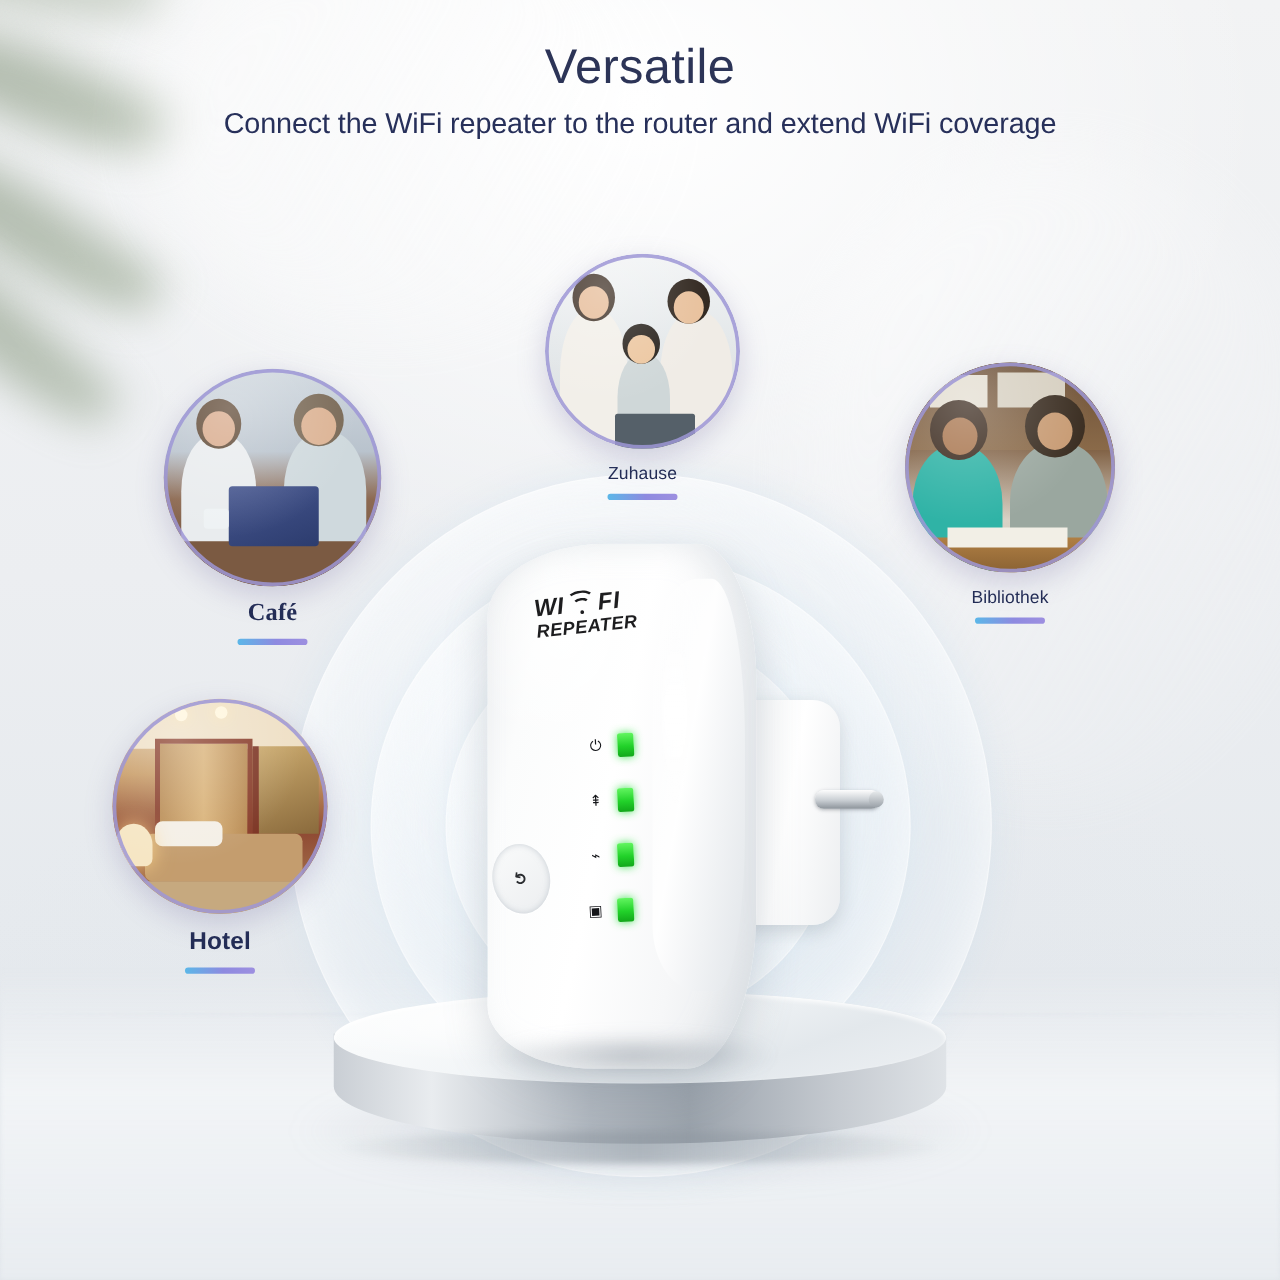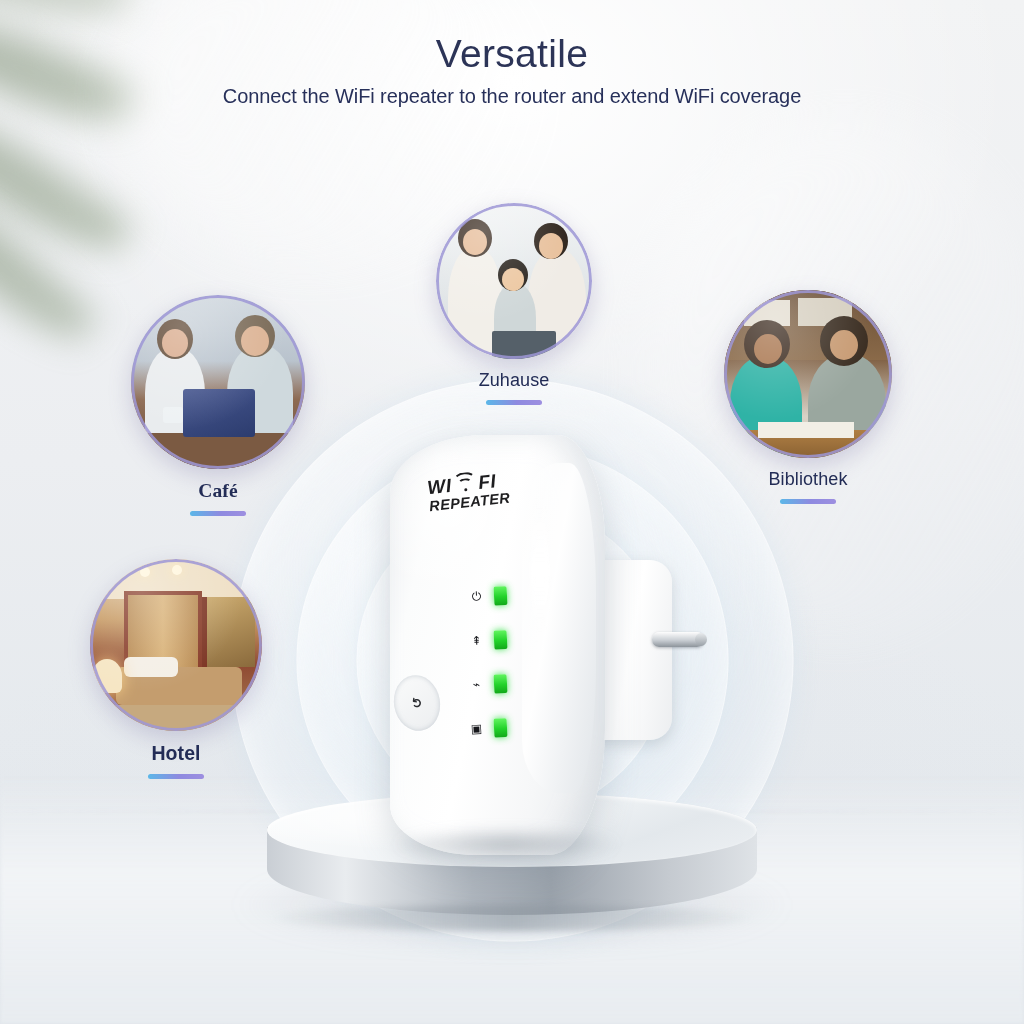--- a/index.html
+++ b/index.html
@@ -27,21 +27,21 @@
   .floorline{position:absolute;left:0;right:0;bottom:212px;height:1px;
     background:linear-gradient(90deg,rgba(255,255,255,0),rgba(210,216,222,.85),rgba(255,255,255,0));
     filter:blur(1.4px);}
 
   
   .head{position:absolute;left:0;right:0;top:34px;text-align:center;z-index:40;}
   .kicker{font-size:39px;color:#2c3457;letter-spacing:.3px;line-height:1;
     font-weight:400;}
   .title{font-size:62px;font-weight:700;color:#212c56;line-height:1.06;
     letter-spacing:-1.2px;margin-top:9px;}
-  .sub{font-size:20px;color:#27305a;margin-top:12px;letter-spacing:-.1px;font-weight:400;}
+  .sub{font-size:23px;color:#27305a;margin-top:12px;letter-spacing:-.1px;font-weight:400;}
 
   
   .rings{position:absolute;left:512px;top:660px;transform:translate(-50%,-50%);
     width:1px;height:1px;z-index:5;}
   .ring{position:absolute;left:50%;top:50%;transform:translate(-50%,-50%);
     border-radius:50%;
     background:radial-gradient(circle at 42% 34%, rgba(255,255,255,.80), rgba(232,241,248,.40) 60%, rgba(214,229,242,.16) 100%);
     box-shadow:inset 0 0 40px rgba(255,255,255,.75), 0 0 26px rgba(206,223,238,.45);
     border:1px solid rgba(255,255,255,.62);}
 
@@ -117,21 +117,21 @@
 
   
   .scn{position:absolute;z-index:30;text-align:center;}
   .bubble{border-radius:50%;overflow:hidden;position:relative;margin:0 auto;
     box-shadow:0 8px 22px rgba(118,110,160,.28);}
   .bubble:before{content:"";position:absolute;inset:0;border-radius:50%;z-index:3;
     border:3px solid rgba(158,150,214,.85);}
   .bubble:after{content:"";position:absolute;inset:0;border-radius:50%;z-index:2;
     background:radial-gradient(circle at 30% 18%, rgba(255,255,255,.28), rgba(255,255,255,0) 55%);}
   .ph{position:absolute;inset:0;}
-  .scn-label{margin-top:11px;color:#222c55;font-size:18px;letter-spacing:.1px;}
+  .scn-label{margin-top:11px;color:#222c55;font-size:14px;letter-spacing:.1px;}
   .scn-label.bold{font-weight:700;font-size:19.5px;}
   .scn-bar{width:56px;height:5px;border-radius:3px;margin:9px auto 0;
     background:linear-gradient(90deg,#5bb7e8,#8e8ae0 55%,#9d8fe0);}
 
   
   .cafe{background:linear-gradient(180deg,#cfd7de 0%,#b9c3cd 38%,#8d6a52 60%,#6d4f3c 100%);}
   .home{background:linear-gradient(180deg,#f2f4f5 0%,#e4e8ea 45%,#d7dcde 100%);}
   .lib{background:linear-gradient(180deg,#6d5138 0%,#7d5d40 40%,#d9d2c6 75%,#cfc8bb 100%);}
   .hotel{background:linear-gradient(180deg,#e6d3b4 0%,#c79a63 35%,#8f4a33 62%,#b08658 100%);}
   .office{background:linear-gradient(180deg,#cfd6db 0%,#b7bfc6 38%,#9aa2a9 62%,#6d747a 100%);}

